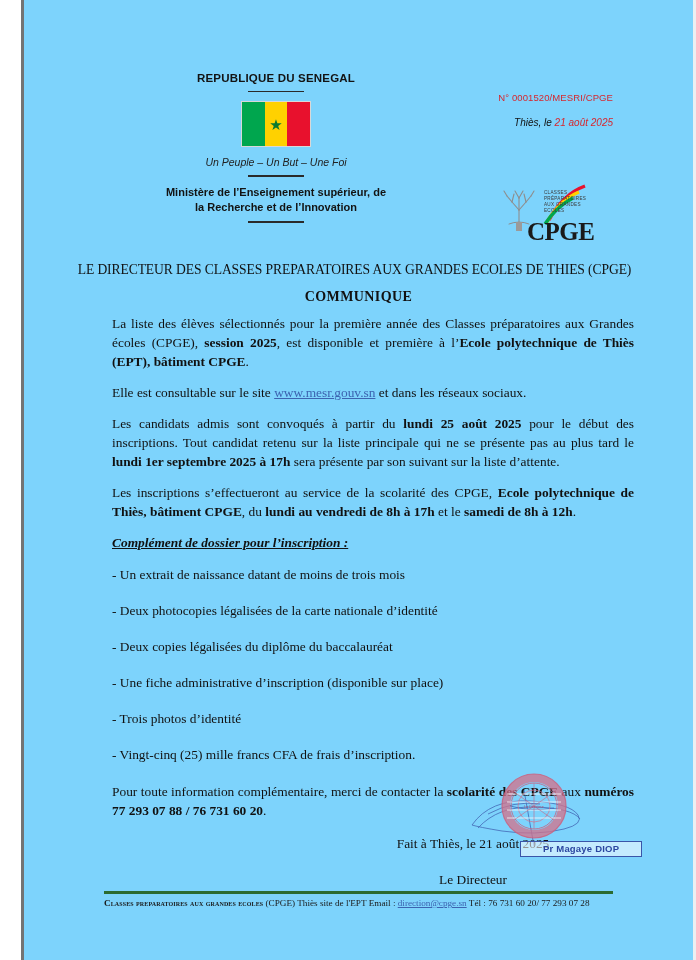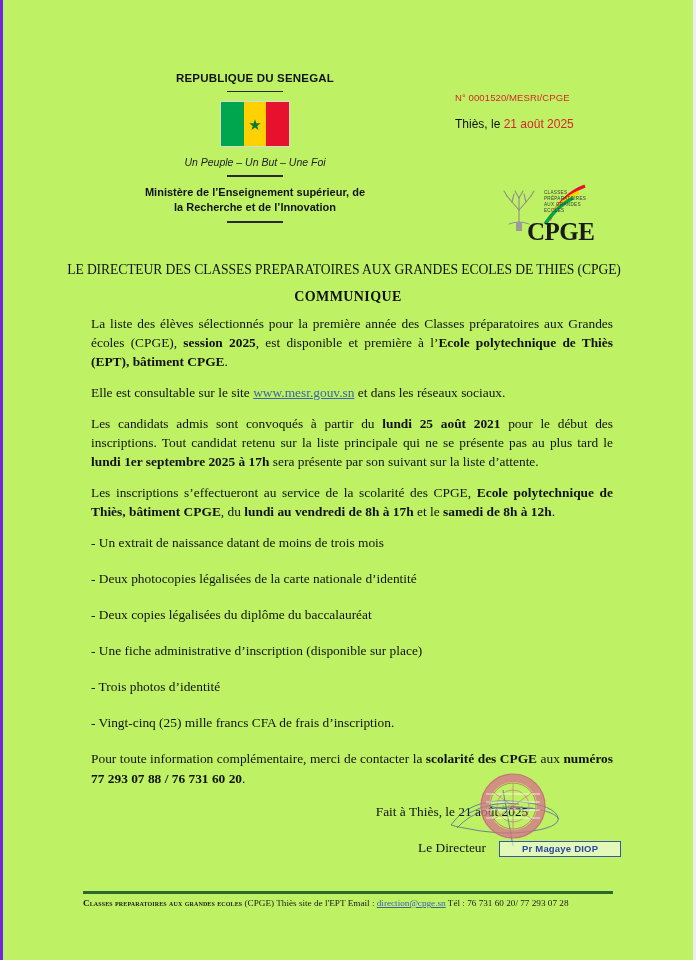--- a/index.html
+++ b/index.html
@@ -11,24 +11,25 @@
     width: 696px;
     height: 960px;
     position: relative;
     font-family: "Liberation Serif", serif;
     color: #111111;
     overflow: hidden;
   }
   .page {
     position: absolute;
     inset: 0;
-    background: #bef264;
-    border-left: 3px solid #6d28d9;
+    background: #7dd3fc;
+    border-left: 3px solid #737373;
     border-right: 3px solid #eceef1;
     box-sizing: border-box;
+    margin-left: 21px;
   }
 
   
   .header {
     position: absolute;
     top: 72px;
     left: 0;
     right: 0;
     height: 180px;
   }
@@ -80,35 +81,36 @@
   .ministry {
     margin-top: 8px;
     font-size: 11px;
     font-weight: bold;
     line-height: 1.35;
     color: #131313;
   }
 
   .ref-block {
     position: absolute;
-    right: 68px;
+    right: 80px;
     top: 20px;
-    text-align: left;
+    text-align: right;
     font-family: "Liberation Sans", sans-serif;
     width: 170px;
   }
   .ref-no {
     font-size: 9.5px;
     color: #d6272e;
     letter-spacing: .1px;
   }
   .ref-date {
     margin-top: 14px;
-    font-size: 12px;
+    font-size: 10px;
     color: #111;
+    font-style: italic;
   }
   .ref-date .red { color: #d6272e; }
 
   .logo {
     position: absolute;
     right: 84px;
     top: 108px;
     width: 112px;
     height: 66px;
   }
@@ -299,24 +301,25 @@
 
   <div class="doc-title">LE DIRECTEUR DES CLASSES PREPARATOIRES AUX GRANDES ECOLES DE THIES (CPGE)</div>
   <div class="doc-subtitle">COMMUNIQUE</div>
 
   <div class="body-area">
 
     <p class="para"><span>La liste des élèves sélectionnés pour la première année des Classes préparatoires aux Grandes écoles (CPGE), </span><b>session 2025</b><span>, est disponible et première à l’</span><b>Ecole polytechnique de Thiès (EPT), bâtiment CPGE</b><span>.</span></p>
 
     <p class="para"><span>Elle est consultable sur le site </span><a class="link" href="#">www.mesr.gouv.sn</a><span> et dans les réseaux sociaux.</span></p>
 
-    <p class="para"><span> Les candidats admis sont convoqués à partir du </span><b>lundi 25 août 2021</b><span> pour le début des inscriptions. Tout candidat retenu sur la liste principale qui ne se présente pas au plus tard le </span><b>lundi 1er septembre 2025 à 17h</b><span> sera présente par son suivant sur la liste d’attente.</span></p>
+    <p class="para"><span> Les candidats admis sont convoqués à partir du </span><b>lundi 25 août 2025</b><span> pour le début des inscriptions. Tout candidat retenu sur la liste principale qui ne se présente pas au plus tard le </span><b>lundi 1er septembre 2025 à 17h</b><span> sera présente par son suivant sur la liste d’attente.</span></p>
 
     <p class="para"><span>Les inscriptions s’effectueront au service de la scolarité des CPGE, </span><b>Ecole polytechnique de Thiès, bâtiment CPGE</b><span>, du </span><b>lundi au vendredi de 8h à 17h</b><span> et le </span><b>samedi de 8h à 12h</b><span>.</span></p>
 
+    <p class="section-head">Complément de dossier pour l’inscription :</p>
 
     <ul class="list">
       <li>- Un extrait de naissance datant de moins de trois mois</li>
       <li>- Deux photocopies légalisées de la carte nationale d’identité</li>
       <li>- Deux copies légalisées du diplôme du baccalauréat</li>
       <li>- Une fiche administrative d’inscription (disponible sur place)</li>
       <li>- Trois photos d’identité</li>
       <li>- Vingt-cinq (25) mille francs CFA de frais d’inscription.</li>
     </ul>
 

